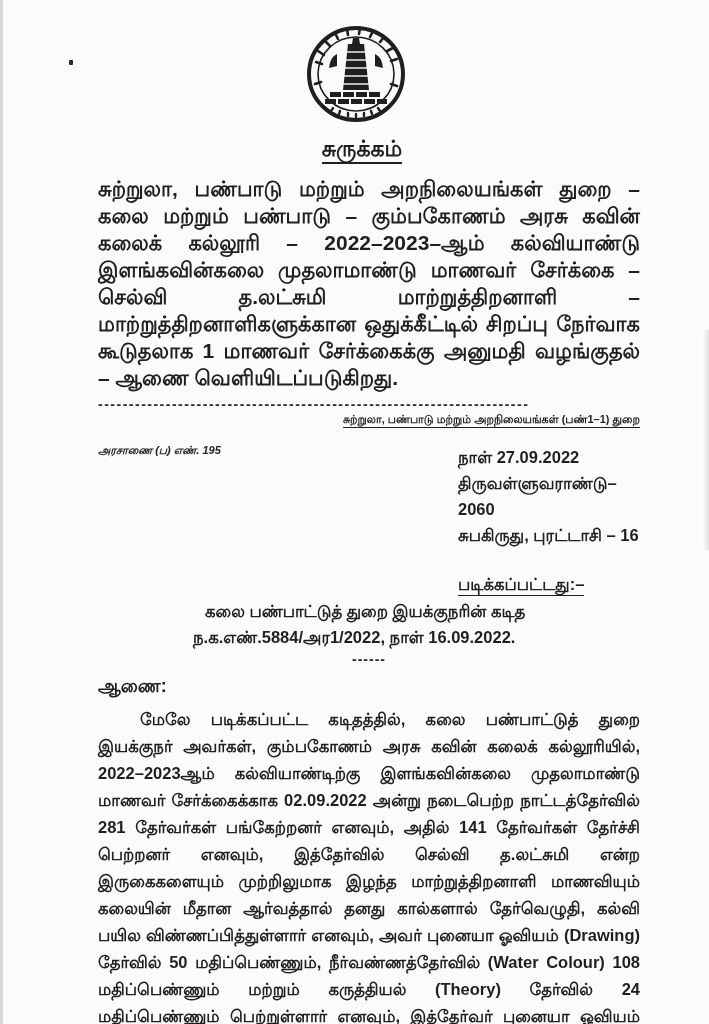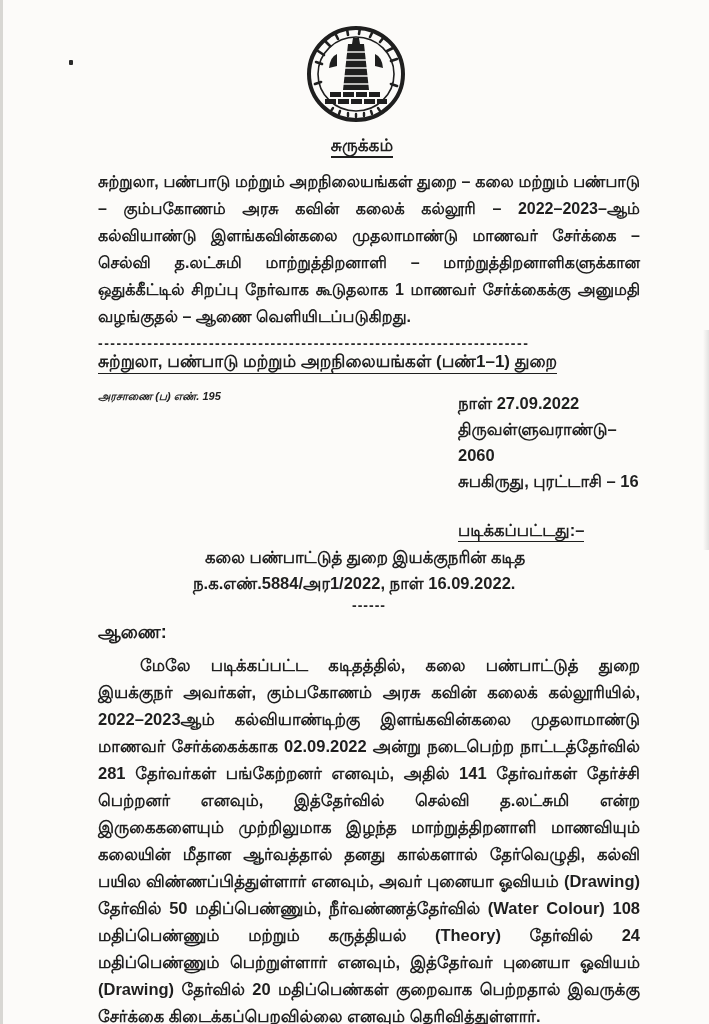--- a/index.html
+++ b/index.html
@@ -22,42 +22,42 @@
     position: absolute; left: 66px; top: 60px;
     width: 4px; height: 5px; background: #2a2a2a; border-radius: 1px;
   }
   .smudge {
     position: absolute; right: 0; top: 330px; width: 6px; height: 220px;
     background: linear-gradient(to left, rgba(150,150,150,.25), rgba(150,150,150,0));
   }
   .emblem-wrap { text-align: center; padding-top: 24px; }
   .emblem-wrap svg { display: inline-block; }
   .caption {
-    text-align: center; font-weight: 700; font-size: 17px;
+    text-align: center; font-weight: 700; font-size: 22px;
     margin-top: 2px;
     padding-left: 12px;
   }
   .caption span { border-bottom: 2px solid #1f1f1f; padding-bottom: 1px; }
   .content {
     padding-left: 95px; padding-right: 69px;
   }
   .abstract {
     margin-top: 11px;
-    font-weight: 700; font-size: 16px; line-height: 27px;
+    font-weight: 700; font-size: 21px; line-height: 27px;
     text-align: justify;
   }
   .sep-long {
     margin-top: 5px;
     font-weight: 700; font-size: 14px; letter-spacing: 1.5px;
     white-space: nowrap; overflow: hidden;
     color: #2a2a2a;
   }
   .dept-heading {
-    margin-top: 1px; text-align: left;
-    font-weight: 700; font-size: 17px;
+    margin-top: 1px; text-align: right;
+    font-weight: 700; font-size: 11px;
   }
   .dept-heading span { border-bottom: 1.8px solid #1f1f1f; padding-bottom: 2px; }
   .go-row { display: flex; margin-top: 17px; }
   .go-left { width: 360px; font-weight: 700; font-size: 11px; font-style: italic; }
   .go-right { flex: 1; font-weight: 700; font-size: 16.5px; line-height: 26px; }
   .read-heading { margin-top: 23px; font-weight: 700; font-size: 16.5px; }
   .read-heading span { border-bottom: 1.8px solid #1f1f1f; padding-bottom: 2px; }
   .ref-block {
     margin-top: 1px; margin-left: 95px;
     font-weight: 700; font-size: 16.5px; line-height: 26px;

